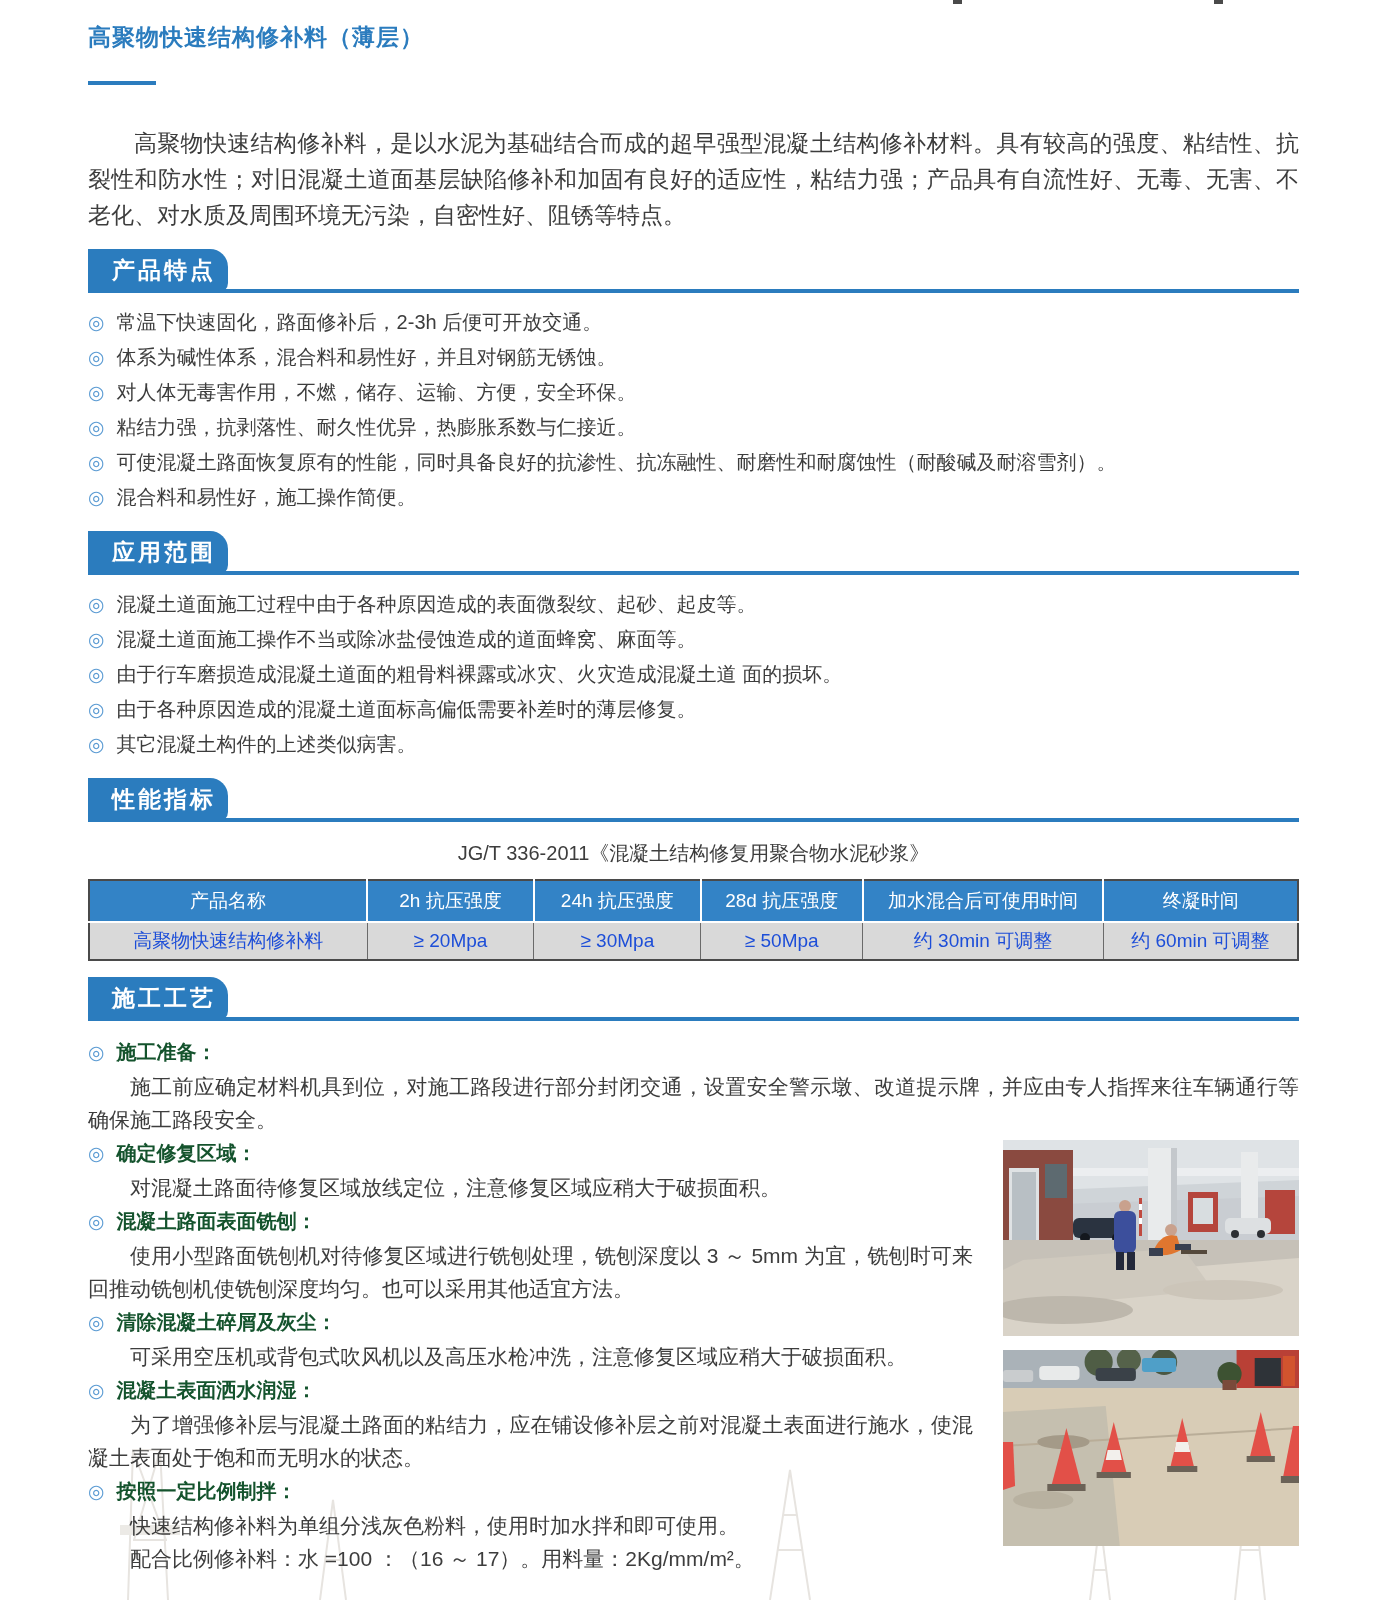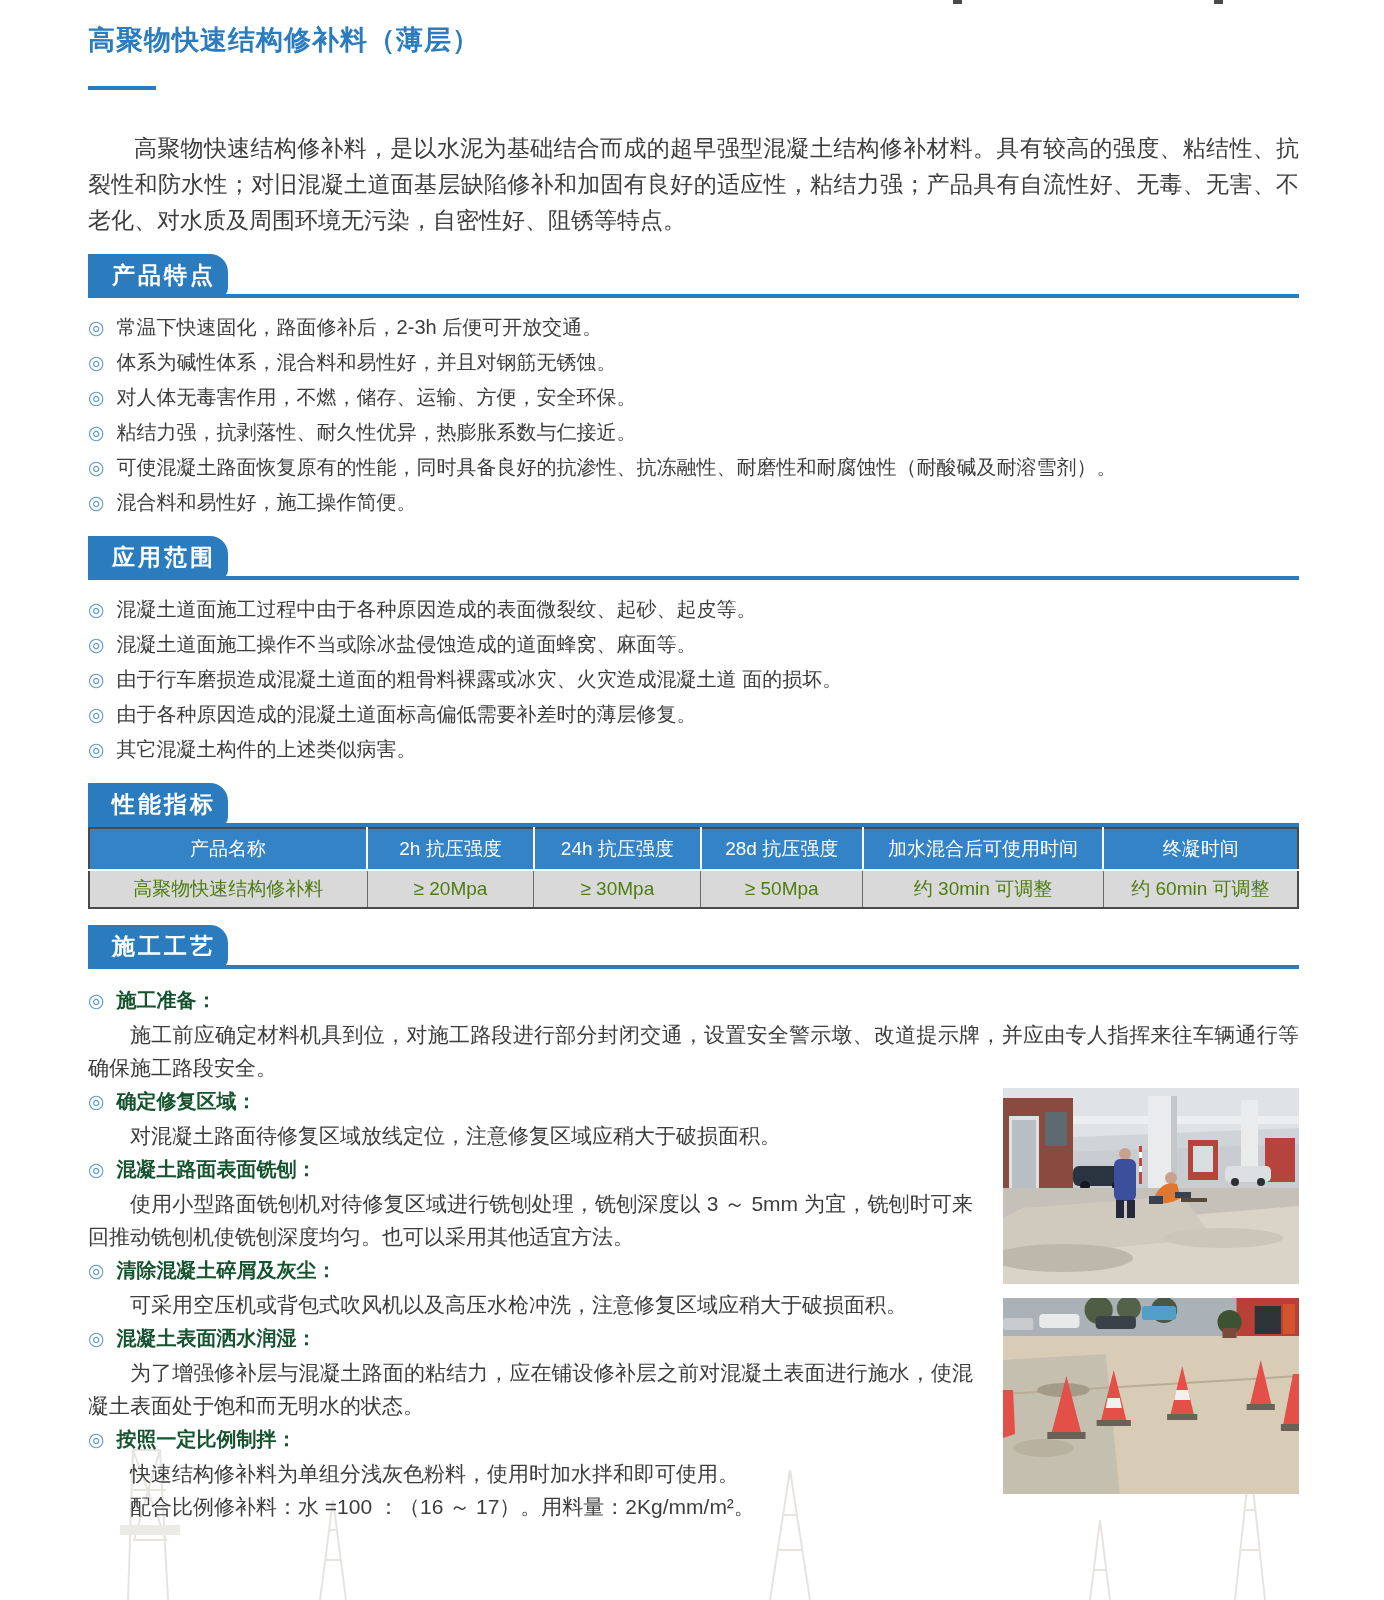--- a/index.html
+++ b/index.html
@@ -2,41 +2,41 @@
 <html style="--accent: #2b7cbe; --table-header: #3383c6; --table-row: #d9d9d9; --bullet: #5b9bd3; --text: #3d3d3d;"><head>
 <meta charset="utf-8">
 <style>
   html,body{margin:0;padding:0;background:#fff;}
   .page{position:relative;width:1384px;height:1600px;background:#fff;overflow:hidden;
         font-family:"Liberation Sans","DejaVu Sans",sans-serif;color:var(--text,#3d3d3d);}
   .content{position:relative;z-index:1;padding:22px 85px 0 88px;}
 
   .crop-mark{position:absolute;top:0;width:9px;height:4px;background:#4a4a4a;z-index:2;}
 
-  h1.title{margin:0;font-size:27px;font-weight:bold;letter-spacing:1px;color:var(--accent,#2b7cbe);}
+  h1.title{margin:0;font-size:23px;font-weight:bold;letter-spacing:1px;color:var(--accent,#2b7cbe);}
   .dash{width:68px;height:4px;background:var(--accent,#2b7cbe);margin-top:28px;}
   .intro{margin:40px 0 0;font-size:23px;line-height:36px;text-indent:2em;text-align:justify;}
 
   .sec{margin-top:16px;}
   .sec-head{position:relative;height:44px;}
   .sec-line{position:absolute;left:0;right:0;bottom:0;height:4px;background:var(--accent,#2b7cbe);}
   .sec-tab{position:relative;display:inline-block;height:44px;line-height:42px;box-sizing:border-box;
            background:var(--accent,#2b7cbe);color:#fff;font-size:23px;font-weight:bold;
            padding:0 12px 0 24px;letter-spacing:3px;border-radius:0 18px 10px 0;}
 
   ul.bullets{list-style:none;margin:12px 0 0;padding:0;}
   ul.bullets li{font-size:20px;line-height:35px;}
   .bullet{color:var(--bullet,#5b9bd3);margin-right:12px;font-size:19px;}
 
   .caption{margin:18px 0 12px;text-align:center;font-size:20px;}
   table.perf{width:100%;border-collapse:collapse;border:2px solid #4a4a4a;table-layout:fixed;}
   table.perf th{background:var(--table-header,#3383c6);color:#ffffff;font-size:19px;font-weight:normal;
                 height:38px;border-left:2px solid #fff;}
   table.perf th:first-child{border-left:none;}
-  table.perf td{background:var(--table-row,#d9d9d9);color:#4d7c0f;font-size:19px;text-align:center;
+  table.perf td{background:var(--table-row,#d9d9d9);color:#1d4ed8;font-size:19px;text-align:center;
                 height:34px;border-left:1px solid #6a6a6a;border-top:2px solid #fff;}
   table.perf td:first-child{border-left:none;}
 
   .steps{margin-top:14px;}
   .steps::after{content:"";display:block;clear:both;}
   .step-label-row{font-size:20px;line-height:34px;}
   .step-label{font-weight:bold;color:#14532d;}
   p.step-detail{margin:0;font-size:21px;line-height:33px;text-indent:2em;text-align:justify;}
 
   .photos{float:right;width:296px;margin:4px 0 8px 30px;}
@@ -98,20 +98,21 @@
         <li><span class="bullet">◎</span><span>由于各种原因造成的混凝土道面标高偏低需要补差时的薄层修复。</span></li>
         <li><span class="bullet">◎</span><span>其它混凝土构件的上述类似病害。</span></li>
       </ul>
     </div>
 
     <div class="sec">
       <div class="sec-head">
         <div class="sec-line"></div>
         <span class="sec-tab">性能指标</span>
       </div>
+      <div class="caption">JG/T 336-2011《混凝土结构修复用聚合物水泥砂浆》</div>
       <table class="perf">
         <colgroup>
           <col style="width:23%">
             <col style="width:13.8%">
             <col style="width:13.8%">
           <col style="width:13.4%">
             <col style="width:19.9%">
             <col style="width:16.1%">
         </colgroup>
         <thead>

